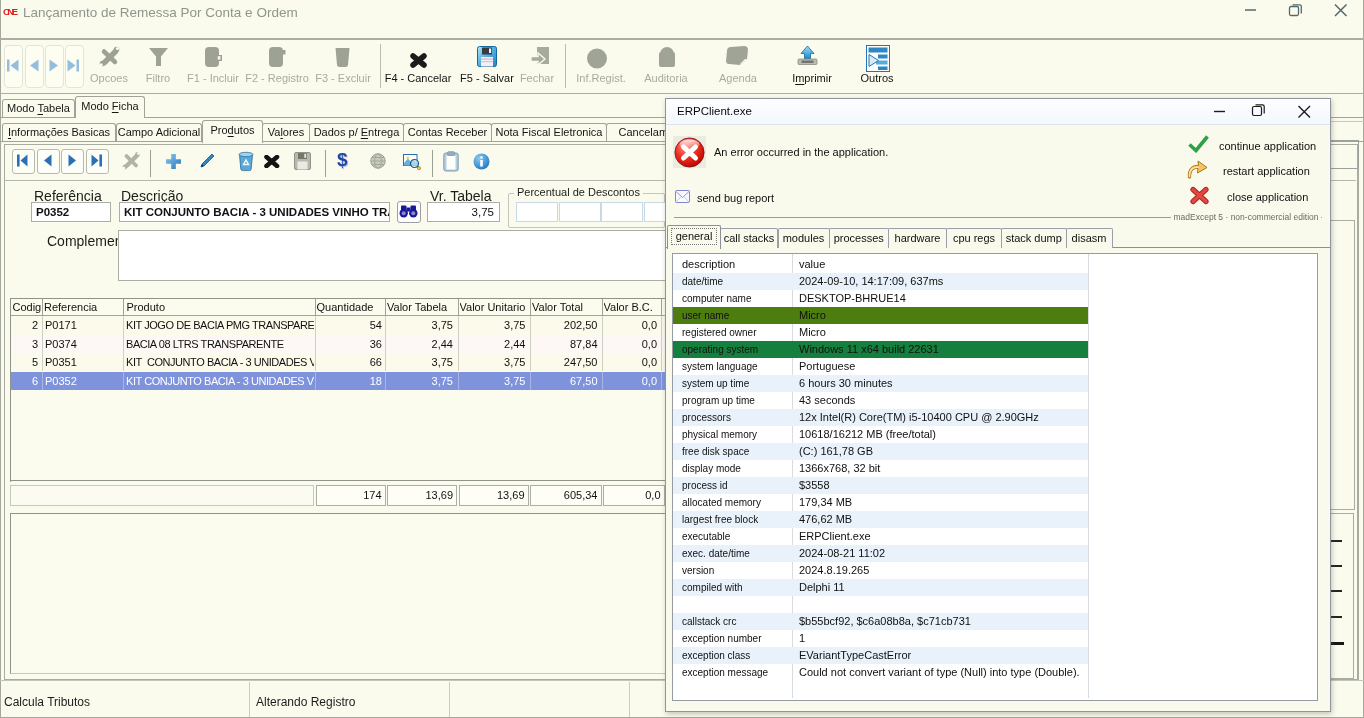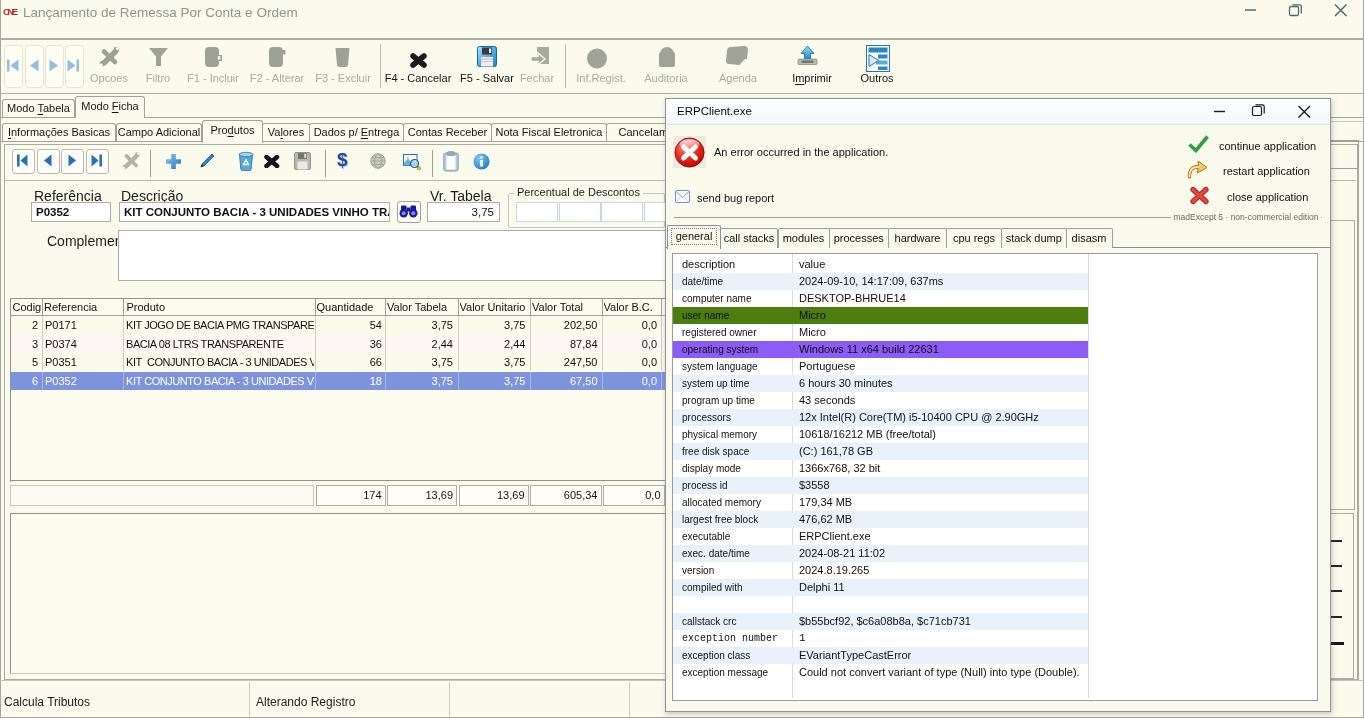--- a/index.html
+++ b/index.html
@@ -84,21 +84,21 @@
     <rect x="3" y="1" width="14" height="20" rx="4" fill="#9ea294"></rect>
     <rect x="15" y="9" width="5" height="6" fill="#9ea294"></rect>
     <rect x="15.8" y="10.2" width="2.6" height="3.4" fill="#fbfbed"></rect>
   </svg>
 <div class="tlab" style="left:178px;top:72px;width:70px">F1 - Incluir</div>
 
 <svg class="ico" style="left:265px;top:46px" width="23" height="22" viewBox="0 0 23 22">
     <rect x="4" y="1" width="14" height="20" rx="4" fill="#9ea294"></rect>
     <rect x="16" y="4" width="4.5" height="4.5" fill="#9ea294"></rect>
   </svg>
-<div class="tlab" style="left:242px;top:72px;width:70px">F2 - Alterar</div>
+<div class="tlab" style="left:242px;top:72px;width:70px">F2 - Registro</div>
 
 <svg class="ico" style="left:331px;top:46px" width="23" height="22" viewBox="0 0 23 22">
     <path d="M4.5 2 H18.5 L17 19 a2.5 2.5 0 0 1 -2.5 2 h-6 a2.5 2.5 0 0 1 -2.5 -2 Z" fill="#9ea294"></path>
   </svg>
 <div class="tlab" style="left:308px;top:72px;width:70px">F3 - Excluir</div>
 <div class="sep1" style="left:379.5px;top:44px;height:44px"></div>
 
 <svg class="ico" style="left:409px;top:53px" width="19" height="15" viewBox="0 0 19 15">
     <path d="M4 3 L15 12 M15 3 L4 12" stroke="#1b1b1b" stroke-width="5.5" stroke-linecap="round"></path>
   </svg>
@@ -487,21 +487,21 @@
         <div class="td2">DESKTOP-BHRUE14</div>
       </div>
 <div class="trow" style="top:52.5px;left:0;background:#4d7c0f;">
         <div class="td1">user name</div>
         <div class="td2">Micro</div>
       </div>
 <div class="trow" style="top:69.5px;left:0;">
         <div class="td1">registered owner</div>
         <div class="td2">Micro</div>
       </div>
-<div class="trow" style="top:86.5px;left:0;background:#8b5cf6;">
+<div class="trow" style="top:86.5px;left:0;background:#15803d;">
         <div class="td1">operating system</div>
         <div class="td2">Windows 11 x64 build 22631</div>
       </div>
 <div class="trow" style="top:103.5px;left:0;">
         <div class="td1">system language</div>
         <div class="td2">Portuguese</div>
       </div>
 <div class="trow" style="top:120.5px;left:0;background:#e9f2fa;">
         <div class="td1">system up time</div>
         <div class="td2">6 hours 30 minutes</div>
@@ -551,21 +551,21 @@
         <div class="td2">2024.8.19.265</div>
       </div>
 <div class="trow" style="top:324.5px;left:0;background:#e9f2fa;">
         <div class="td1">compiled with</div>
         <div class="td2">Delphi 11</div>
       </div>
 <div class="trow" style="top:358.5px;left:0;background:#e9f2fa;">
         <div class="td1">callstack crc</div>
         <div class="td2">$b55bcf92, $c6a08b8a, $c71cb731</div>
       </div>
-<div class="trow" style="top:375.5px;left:0;font-family:Liberation Mono, monospace;">
+<div class="trow" style="top:375.5px;left:0;">
         <div class="td1">exception number</div>
         <div class="td2">1</div>
       </div>
 <div class="trow" style="top:409.5px;left:0;">
         <div class="td1">exception message</div>
         <div class="td2">Could not convert variant of type (Null) into type (Double).</div>
       </div>
 <div class="trow" style="top:392.5px;left:0;background:#e9f2fa;">
         <div class="td1">exception class</div>
         <div class="td2">EVariantTypeCastError</div>

